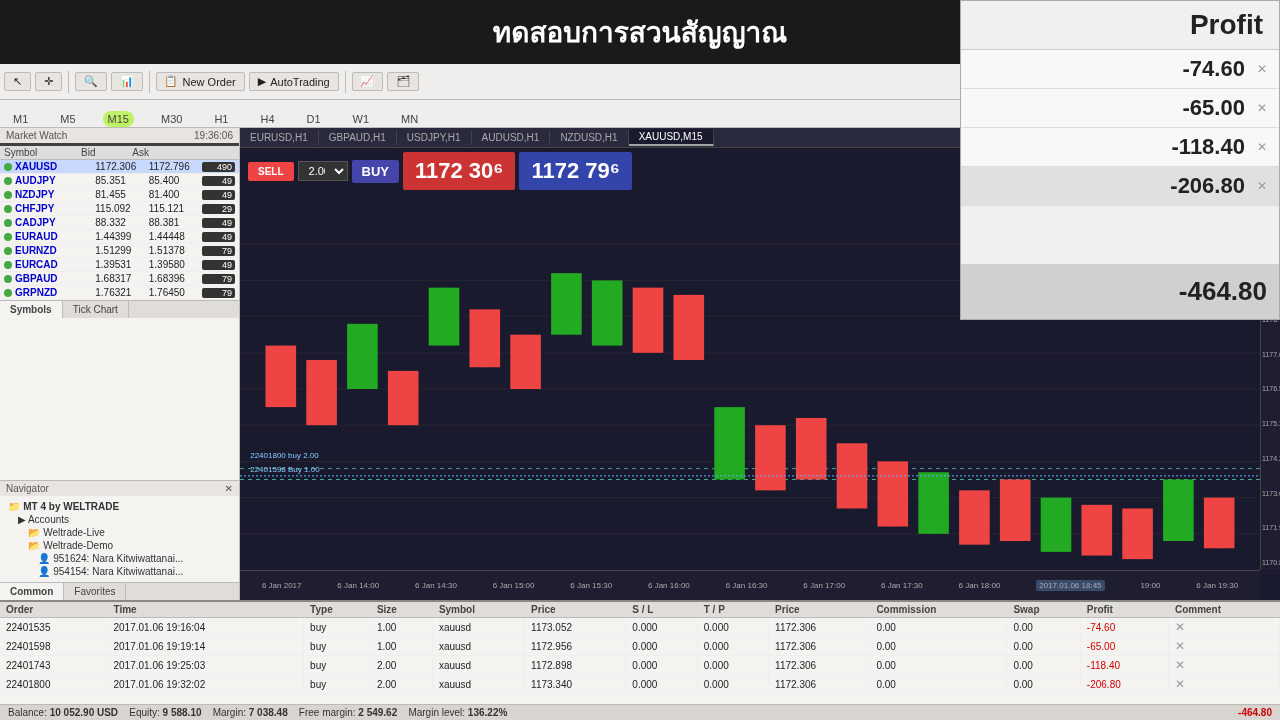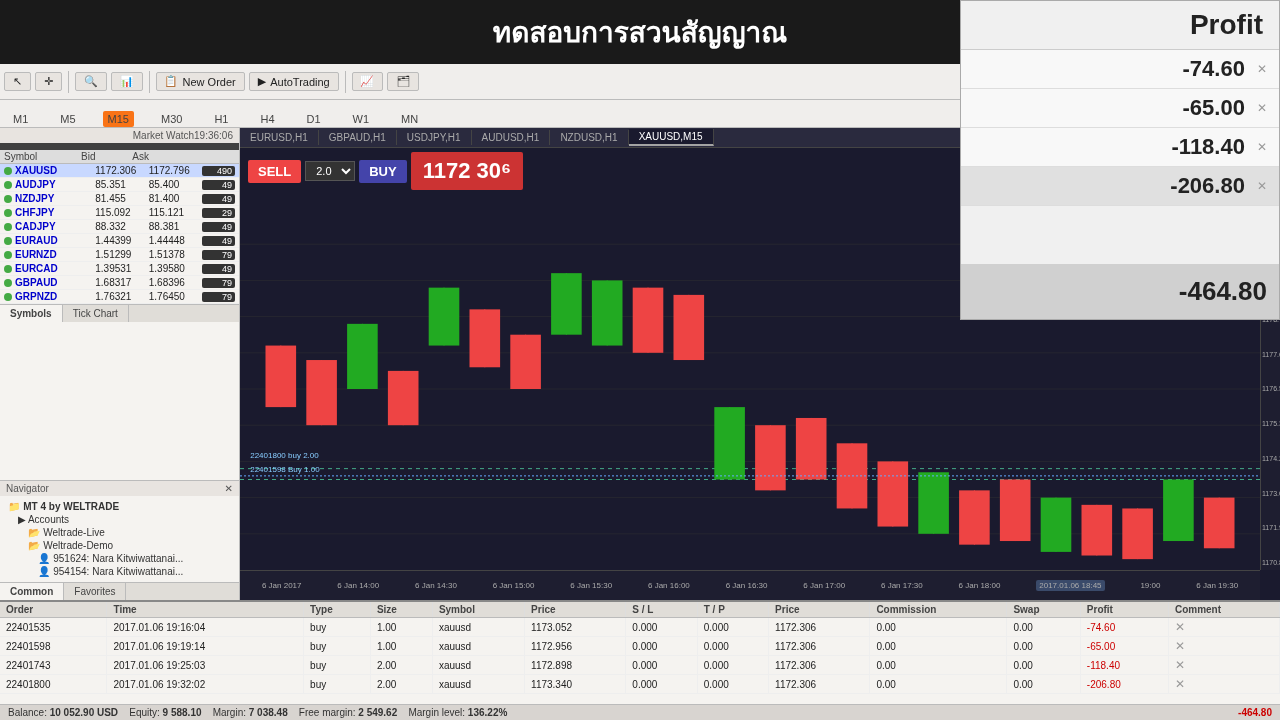--- a/index.html
+++ b/index.html
@@ -51,39 +51,39 @@
     
     #timeframe-bar {
       position: absolute; top: 100px; left: 0; right: 0; height: 28px;
       background: #f0eeec; border-bottom: 1px solid #bbb;
       display: flex; align-items: flex-end; padding: 0 8px; gap: 22px;
     }
     .tf-btn {
       background: transparent; border: none; padding: 2px 5px;
       cursor: pointer; font-size: 11px; color: #444;
     }
-    .tf-btn:hover, .tf-btn.active { background: #f97316; border-radius: 2px; }
+    .tf-btn:hover, .tf-btn.active { background: #bef264; border-radius: 8px; }
 
     
     #main-area {
       position: absolute; top: 128px; left: 0; bottom: 120px; right: 0;
       display: flex;
     }
 
     
     #left-panel {
       width: 240px; background: #f5f3f0; border-right: 1px solid #bbb;
       display: flex; flex-direction: column;
     }
     #market-watch {
       flex: 1; overflow: hidden; display: flex; flex-direction: column;
     }
     #market-watch-header {
       background: #e8e4e0; padding: 2px 6px; font-size: 10px; color: #555;
-      display: flex; justify-content: flex-end; border-bottom: 7px solid #404040;
+      display: flex; justify-content: space-between; border-bottom: 3px solid #404040;
     }
     #mw-columns {
       background: #ddd; display: flex; padding: 1px 4px; border-bottom: 1px solid #bbb;
     }
     .mw-col { font-size: 10px; color: #444; flex: 1; }
     .mw-col.symbol { flex: 1.5; }
     .mw-row {
       display: flex; padding: 1px 4px; border-bottom: 1px solid #eee;
       cursor: pointer; align-items: center;
     }
@@ -125,21 +125,21 @@
     }
     #chart-header {
       background: #2a2a3e; padding: 2px 8px; font-size: 10px; color: #aaa;
       display: flex; align-items: center; gap: 8px; border-bottom: 1px solid #444;
     }
     #trade-controls {
       position: absolute; top: 24px; left: 8px; z-index: 10;
       display: flex; align-items: center; gap: 4px;
     }
     .sell-btn {
-      background: #e44; color: #fff; font-weight: bold; font-size: 13px;
+      background: #e44; color: #fff; font-weight: bold; font-size: 10px;
       padding: 4px 10px; border: none; cursor: pointer; border-radius: 2px;
     }
     .qty-input {
       background: #333; color: #fff; border: 1px solid #555;
       padding: 2px 6px; width: 50px; font-size: 11px;
     }
     .buy-btn {
       background: #44a; color: #fff; font-weight: bold; font-size: 13px;
       padding: 4px 10px; border: none; cursor: pointer; border-radius: 2px;
     }
@@ -416,20 +416,21 @@
           <select class="qty-input">
             <option>2.00</option>
             <option>1.00</option>
             <option>0.50</option>
           </select>
         </div>
         <button class="buy-btn">BUY</button>
       </div>
       <div id="price-display">
         <div class="price-box">1172  30⁶</div>
+        <div class="price-box buy-price">1172  79⁶</div>
       </div>
     </div>
 
     <svg id="chart-canvas" style="position:absolute;top:80px;left:0;right:20px;bottom:30px;width:calc(100% - 20px);height:calc(100% - 110px);">
 
       <rect width="100%" height="100%" fill="#1a1a2e"></rect>
 
       <line x1="0" y1="10%" x2="100%" y2="10%" stroke="#333" stroke-width="0.5"></line>
       <line x1="0" y1="20%" x2="100%" y2="20%" stroke="#333" stroke-width="0.5"></line>
       <line x1="0" y1="30%" x2="100%" y2="30%" stroke="#333" stroke-width="0.5"></line>

